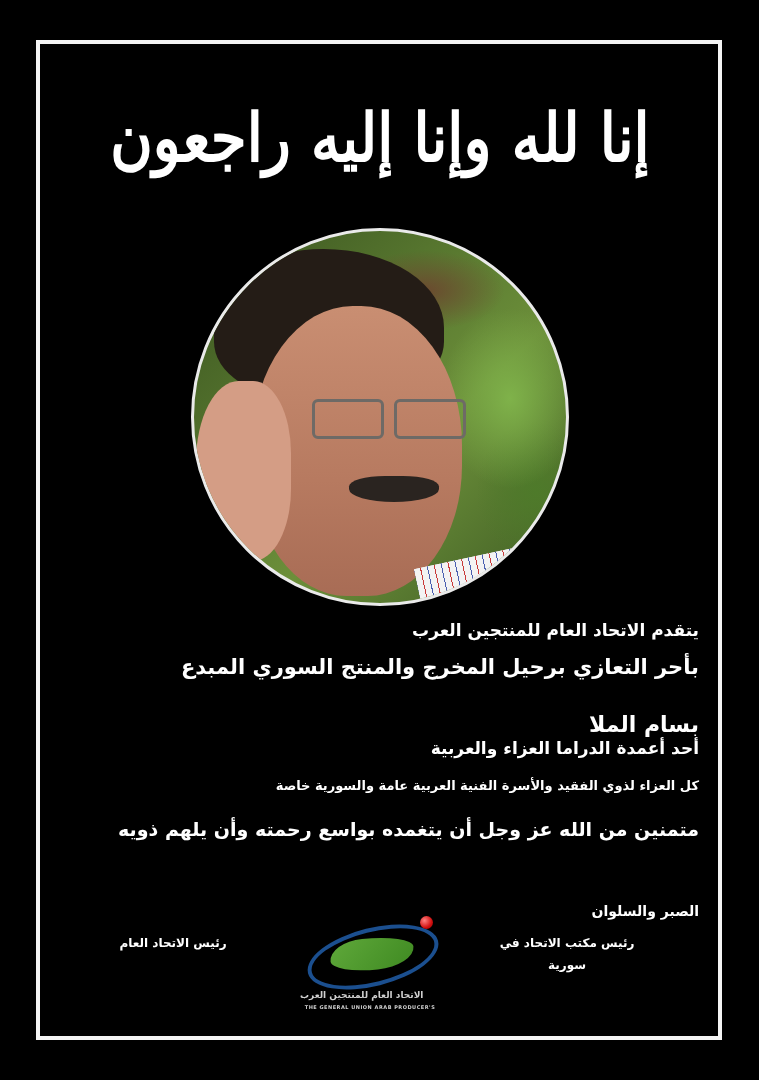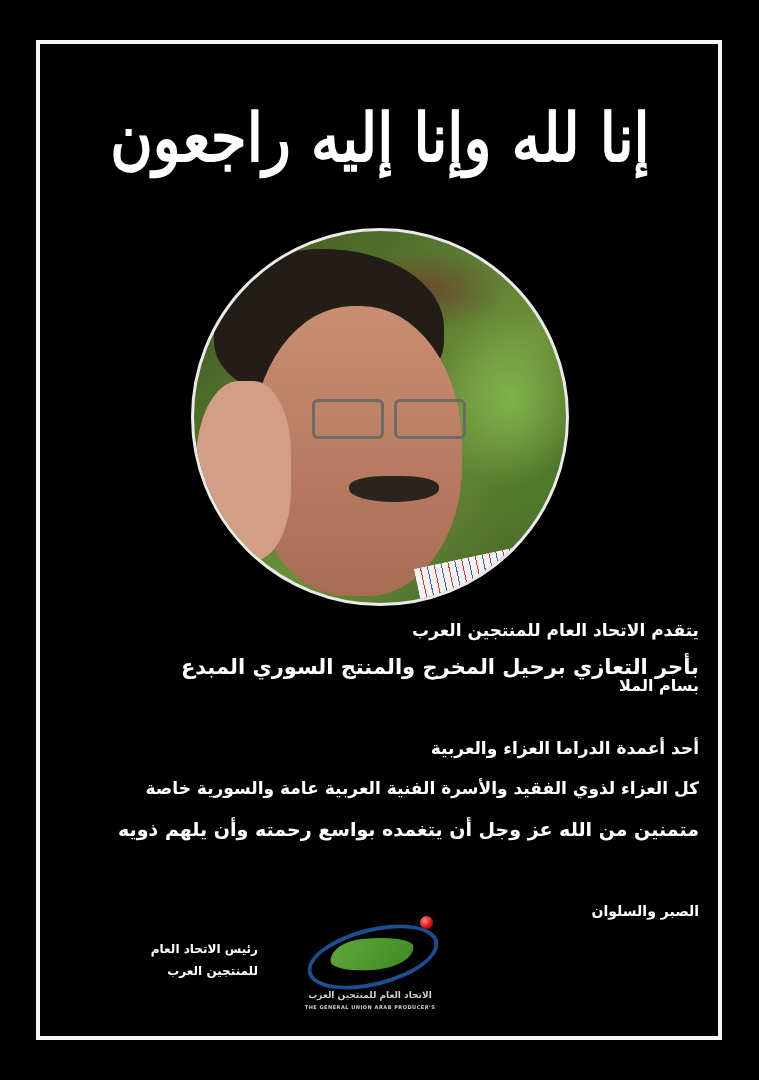--- a/index.html
+++ b/index.html
@@ -54,29 +54,29 @@
     background:repeating-linear-gradient(90deg,#f3f3f3 0 6px,#c93a3a 6px 7px,#f3f3f3 7px 13px,#4a5fb0 13px 14px),
                #f3f3f3;
     transform:rotate(-12deg);
   }
   .text-block {
     position:absolute; left:60px; width:639px; direction:rtl;
     font-weight:bold; white-space:nowrap;
   }
   .l1 { top:620px; font-size:17px; }
   .l2 { top:655px; font-size:21px; }
-  .l3 { top:676px; font-size:16px; }
+  .l3 { top:712px; font-size:22px; }
   .l4 { top:738px; font-size:17px; }
-  .l5 { top:778px; font-size:17px; }
+  .l5 { top:778px; font-size:13px; }
   .l6 { top:818px; font-size:19px; }
   .l7 { top:903px; font-size:14px; }
 
   .sig {
-    position:absolute; top:932px; width:170px; direction:rtl;
-    font-weight:bold; font-size:12px; line-height:22px;margin-top:6px;
+    position:absolute; top:932px; width:170px; text-align:center; direction:rtl;
+    font-weight:bold; font-size:12px; line-height:22px;
   }
   .sig-right { left:482px; }
   .sig-left { left:88px; }
 
   .logo {
     position:absolute; left:300px; top:912px; width:140px; height:100px;
   }
   .logo .ring {
     position:absolute; left:6px; top:16px; width:126px; height:50px;
     border-radius:50%; border:4px solid #1b4f8f;
@@ -86,21 +86,21 @@
     position:absolute; left:30px; top:26px; width:84px; height:32px;
     background:linear-gradient(135deg,#5fa83a,#3f8a22);
     border-radius:40% 60% 45% 55% / 60% 40% 60% 40%;
     transform:rotate(-6deg);
   }
   .logo .dot {
     position:absolute; left:120px; top:4px; width:13px; height:13px; border-radius:50%;
     background:radial-gradient(circle at 35% 35%, #ff8080, #d01010 60%, #8a0000);
   }
   .logo .name-ar {
-    position:absolute; left:0; top:78px; width:140px; text-align:center; direction:rtl;
+    position:absolute; left:0; top:78px; width:140px; text-align:left; direction:rtl;
     font-size:9px; font-weight:bold; color:#cfcfcf; white-space:nowrap;
   }
   .logo .name-en {
     position:absolute; left:0; top:92px; width:140px; text-align:center;
     font-size:5px; font-weight:bold; color:#cfcfcf; letter-spacing:0.5px; white-space:nowrap;
   }
 </style>
 </head>
 <body>
 
@@ -122,26 +122,26 @@
 
 <div class="text-block l1">يتقدم الاتحاد العام للمنتجين العرب</div>
 <div class="text-block l2">بأحر التعازي برحيل المخرج والمنتج السوري المبدع</div>
 <div class="text-block l3">بسام الملا</div>
 <div class="text-block l4">أحد أعمدة الدراما العزاء والعربية</div>
 <div class="text-block l5">كل العزاء لذوي الفقيد والأسرة الفنية العربية عامة والسورية خاصة</div>
 <div class="text-block l6">متمنين من الله عز وجل أن يتغمده بواسع رحمته وأن يلهم ذويه</div>
 <div class="text-block l7">الصبر والسلوان</div>
 
 <div class="sig sig-right">
+  <div>رئيس مكتب الاتحاد في سورية</div>
 </div>
 
 <div class="logo">
   <div class="ring"></div>
   <div class="map"></div>
   <div class="dot"></div>
   <div class="name-ar">الاتحاد العام للمنتجين العرب</div>
   <div class="name-en">THE GENERAL UNION ARAB PRODUCER'S</div>
 </div>
 
 <div class="sig sig-left">
   <div>رئيس الاتحاد العام</div>
-  <div>للمنتجين العرب</div>
 </div>
 
 </body></html>

